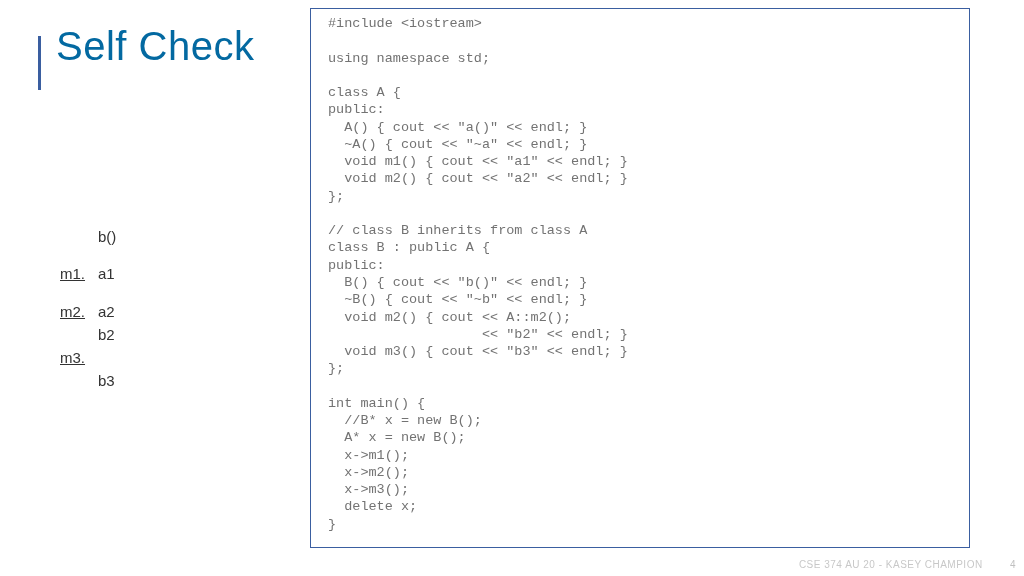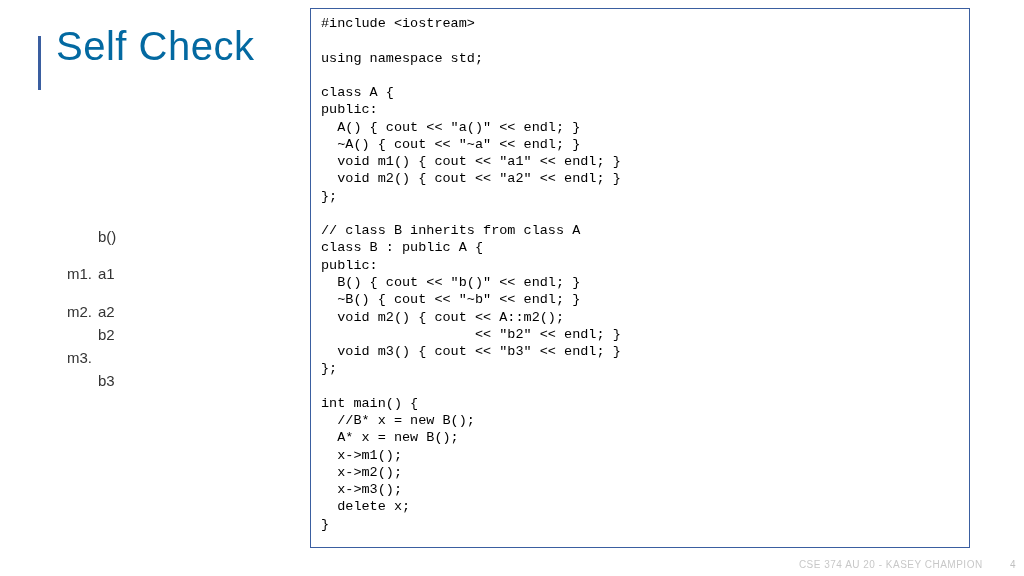--- a/index.html
+++ b/index.html
@@ -40,38 +40,39 @@
     line-height: 1.55;
     font-family: 'Segoe UI', Arial, sans-serif;
   }
   .note-row {
     display: flex;
     margin-bottom: 14px;
   }
   .note-row.tight { margin-bottom: 0; }
   .note-label {
     width: 38px;
-    text-align: right;
+    text-align: left;
     padding-right: 6px;
+    text-decoration: underline;
   }
   .note-val {
     width: 40px;
   }
   .code-box {
     position: absolute;
     left: 310px;
     top: 8px;
     width: 660px;
     height: 540px;
     border: 1px solid #3a5ea0;
-    padding: 6px 10px;
+    padding: 6px 17px;
     font-family: 'Courier New', monospace;
     font-size: 13.5px;
     line-height: 1.28;
-    color: #000000;
+    color: #737373;
     white-space: pre;
     overflow: hidden;
   }
   .footer {
     position: absolute;
     bottom: 6px;
     right: 8px;
     font-size: 10px;
     color: #c8c8c8;
     letter-spacing: 0.5px;

